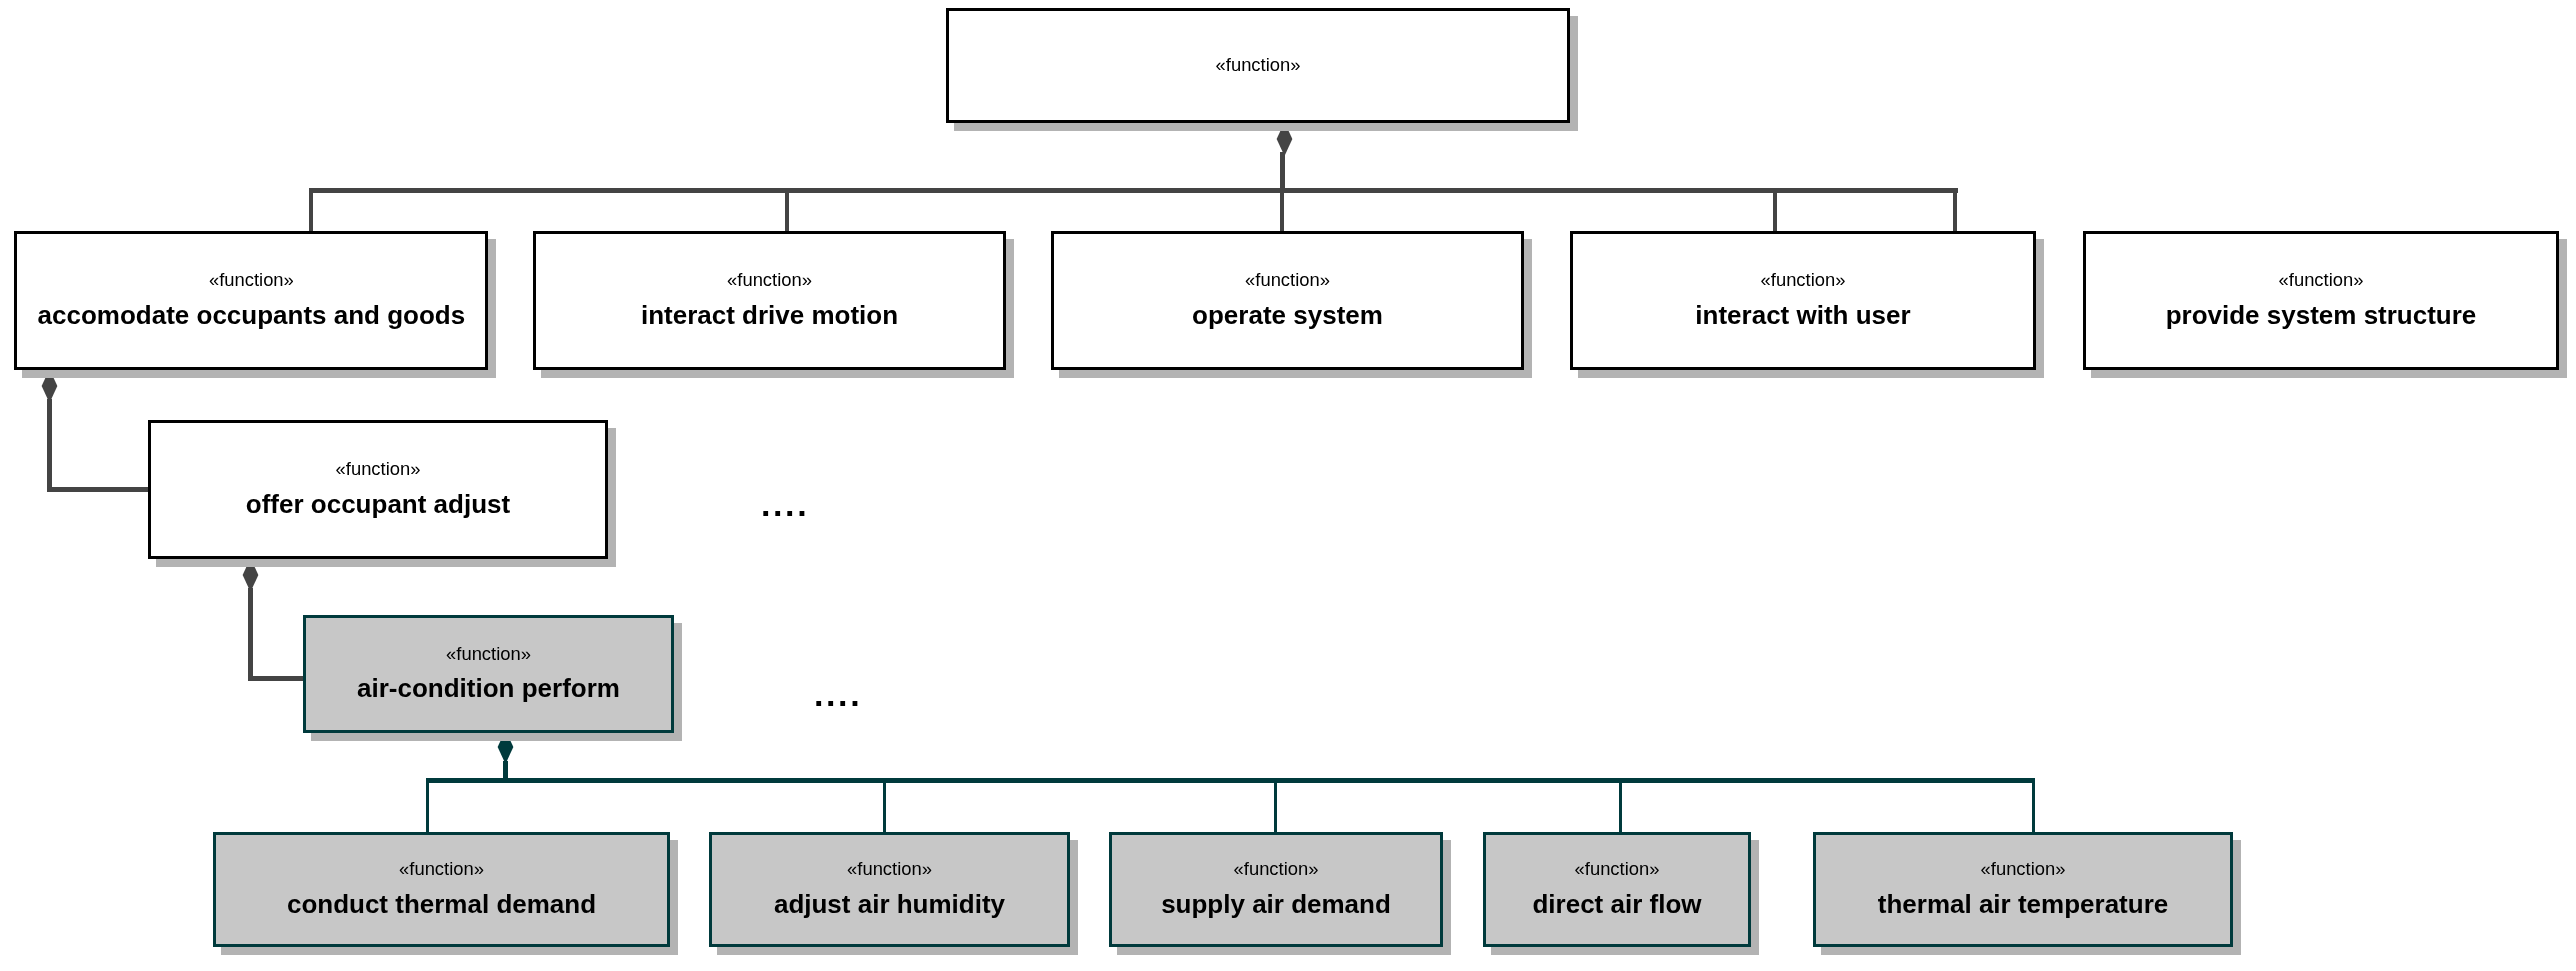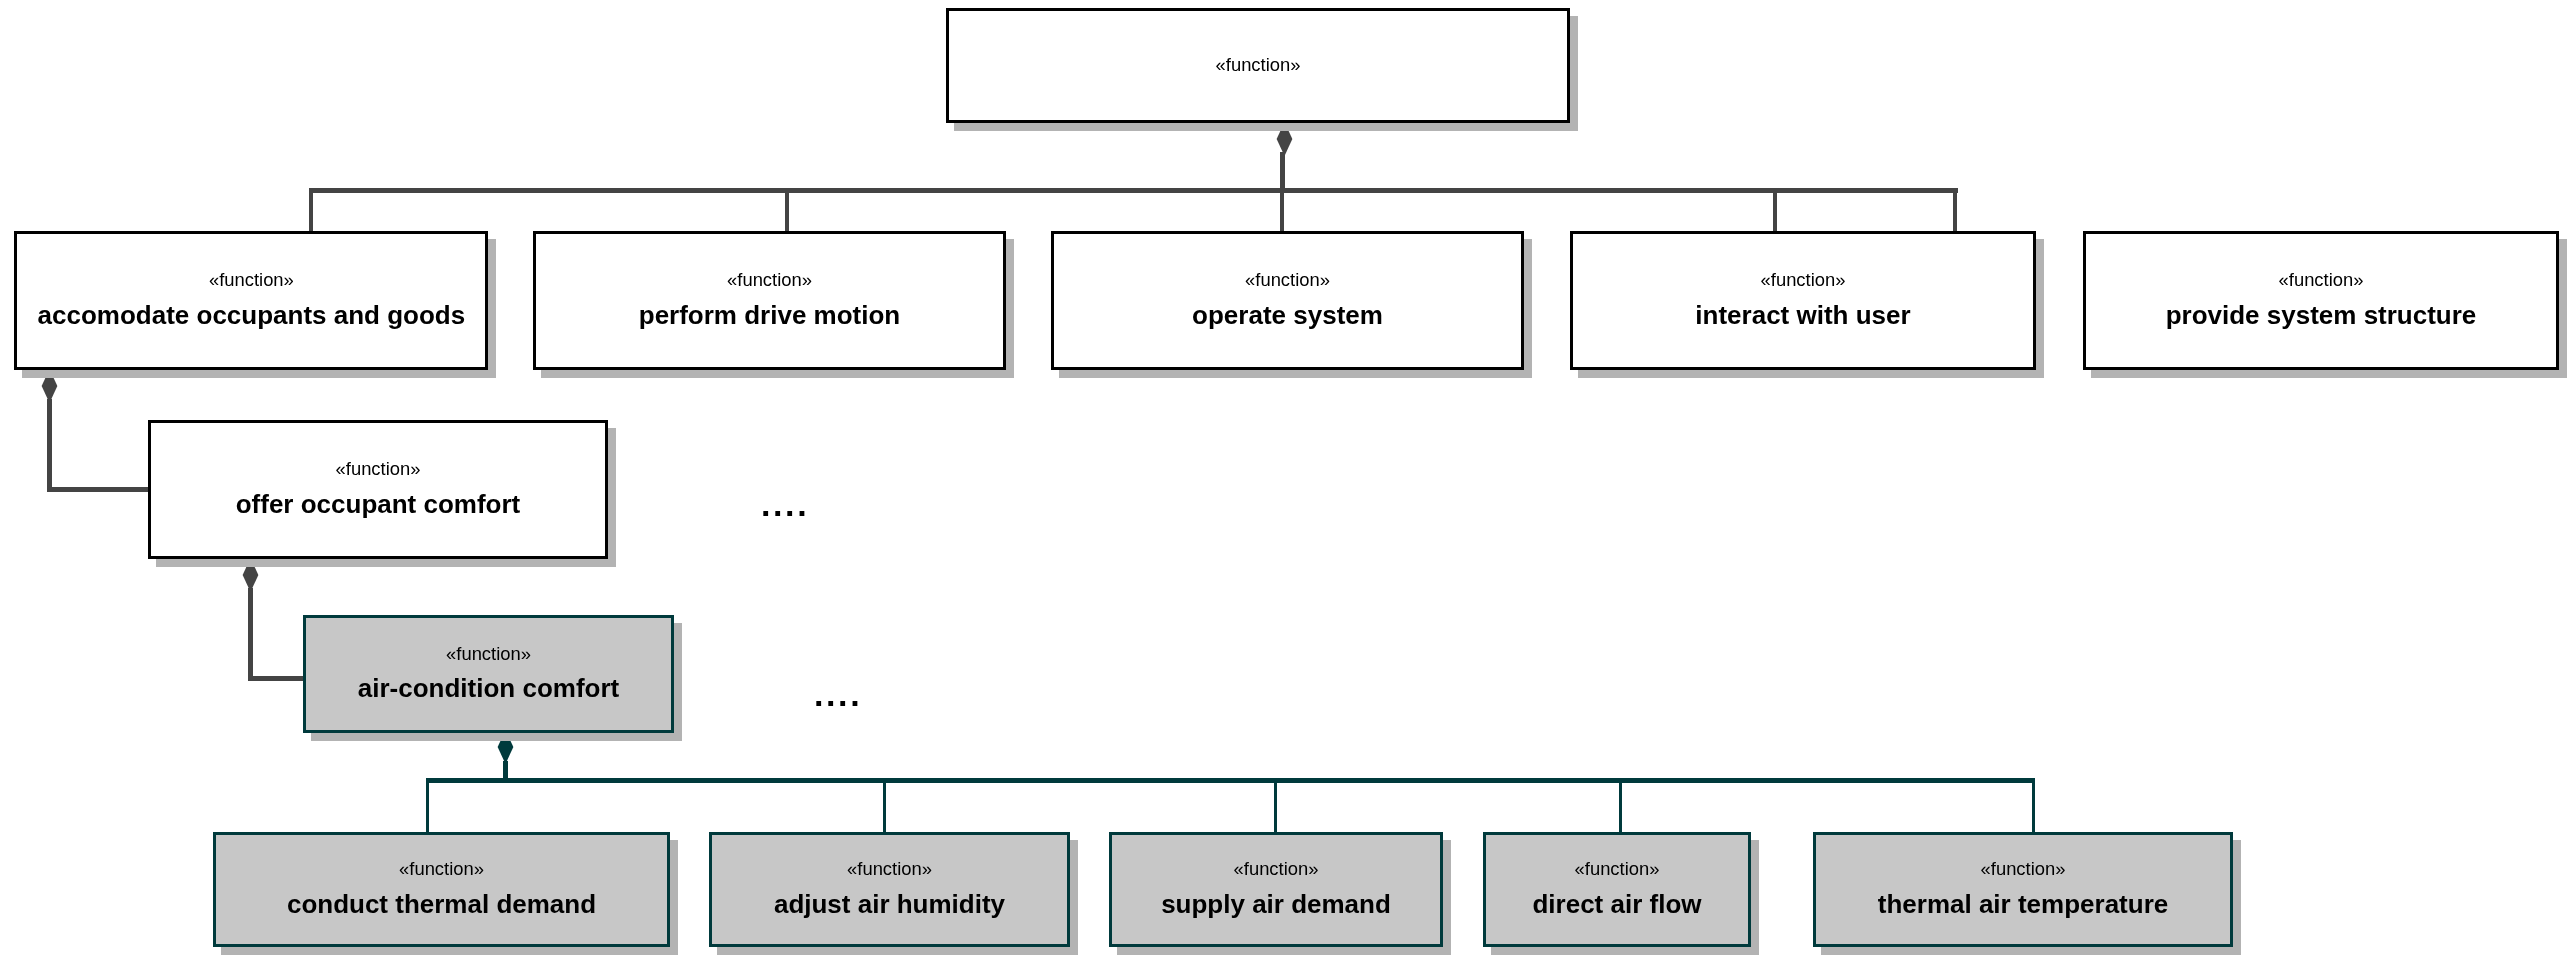--- a/index.html
+++ b/index.html
@@ -126,21 +126,21 @@
     <div class="shadow"></div>
     <div class="body"></div>
     <div class="stereotype">«function»</div>
     <div class="nodename">accomodate occupants and goods</div>
   </div>
 
   <div class="node plain" style="left:533px; top:231px; width:473px; height:139px;">
     <div class="shadow"></div>
     <div class="body"></div>
     <div class="stereotype">«function»</div>
-    <div class="nodename">perform drive motion</div>
+    <div class="nodename">interact drive motion</div>
   </div>
 
   <div class="node plain" style="left:1051px; top:231px; width:473px; height:139px;">
     <div class="shadow"></div>
     <div class="body"></div>
     <div class="stereotype">«function»</div>
     <div class="nodename">operate system</div>
   </div>
 
   <div class="node plain" style="left:1570px; top:231px; width:466px; height:139px;">
@@ -162,38 +162,38 @@
       <polygon points="13,0 25,26 13,52 1,26" fill="#444444"></polygon>
     </svg>
   </div>
   <div class="seg" style="left:47px; top:399px; width:4.6px; height:92px;"></div>
   <div class="seg" style="left:47px; top:487px; width:105px; height:4.6px;"></div>
 
   <div class="node plain" style="left:148px; top:420px; width:460px; height:139px;">
     <div class="shadow"></div>
     <div class="body"></div>
     <div class="stereotype">«function»</div>
-    <div class="nodename">offer occupant comfort</div>
+    <div class="nodename">offer occupant adjust</div>
   </div>
 
   <div class="ellipsis" style="left:761px; top:487px;">....</div>
 
   <div class="diamond" style="left:242px; top:558px; width:17px; height:34px;">
     <svg width="17" height="34" viewBox="0 0 26 52">
       <polygon points="13,0 25,26 13,52 1,26" fill="#444444"></polygon>
     </svg>
   </div>
   <div class="seg" style="left:248px; top:588px; width:4.6px; height:92px;"></div>
   <div class="seg" style="left:248px; top:676px; width:62px; height:4.6px;"></div>
 
   <div class="node teal" style="left:303px; top:615px; width:371px; height:118px;">
     <div class="shadow"></div>
     <div class="body"></div>
     <div class="stereotype">«function»</div>
-    <div class="nodename">air-condition comfort</div>
+    <div class="nodename">air-condition perform</div>
   </div>
 
   <div class="ellipsis" style="left:814px; top:677px;">....</div>
 
   <div class="diamond" style="left:497px; top:730px; width:17px; height:34px;">
     <svg width="17" height="34" viewBox="0 0 26 52">
       <polygon points="13,0 25,26 13,52 1,26" fill="#003a3c"></polygon>
     </svg>
   </div>
   <div class="seg tealline" style="left:503px; top:761px; width:4.6px; height:21px;"></div>

